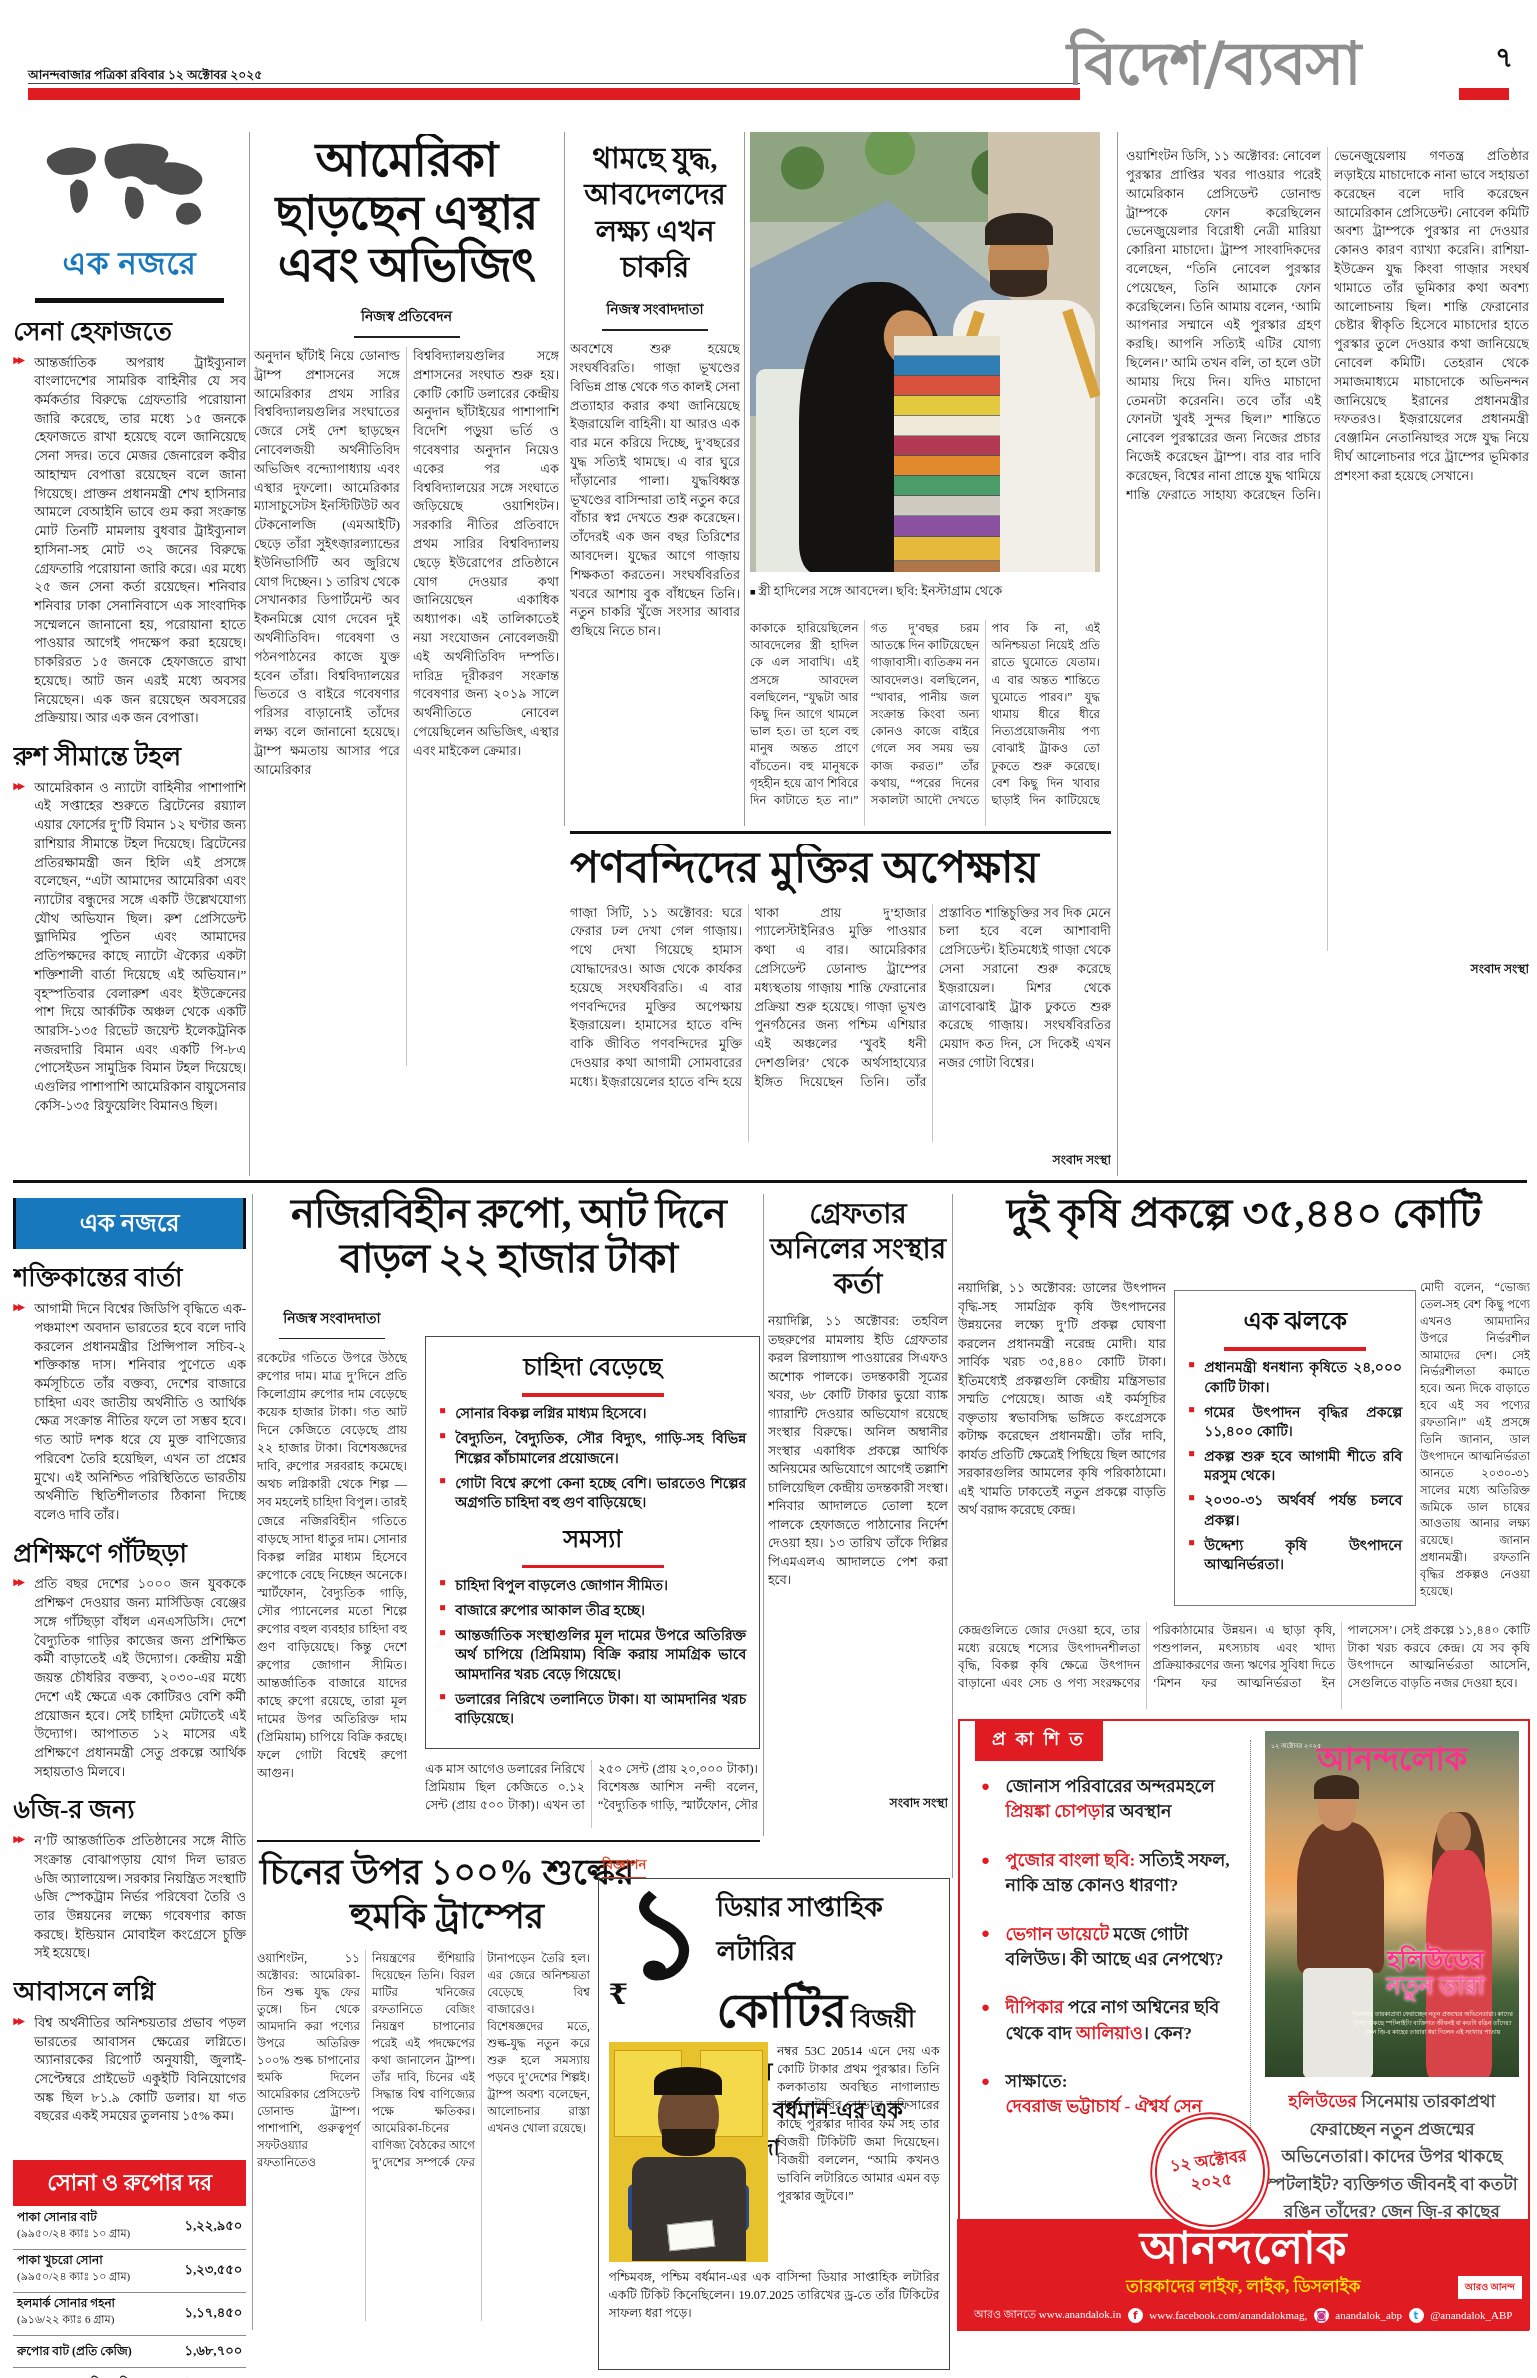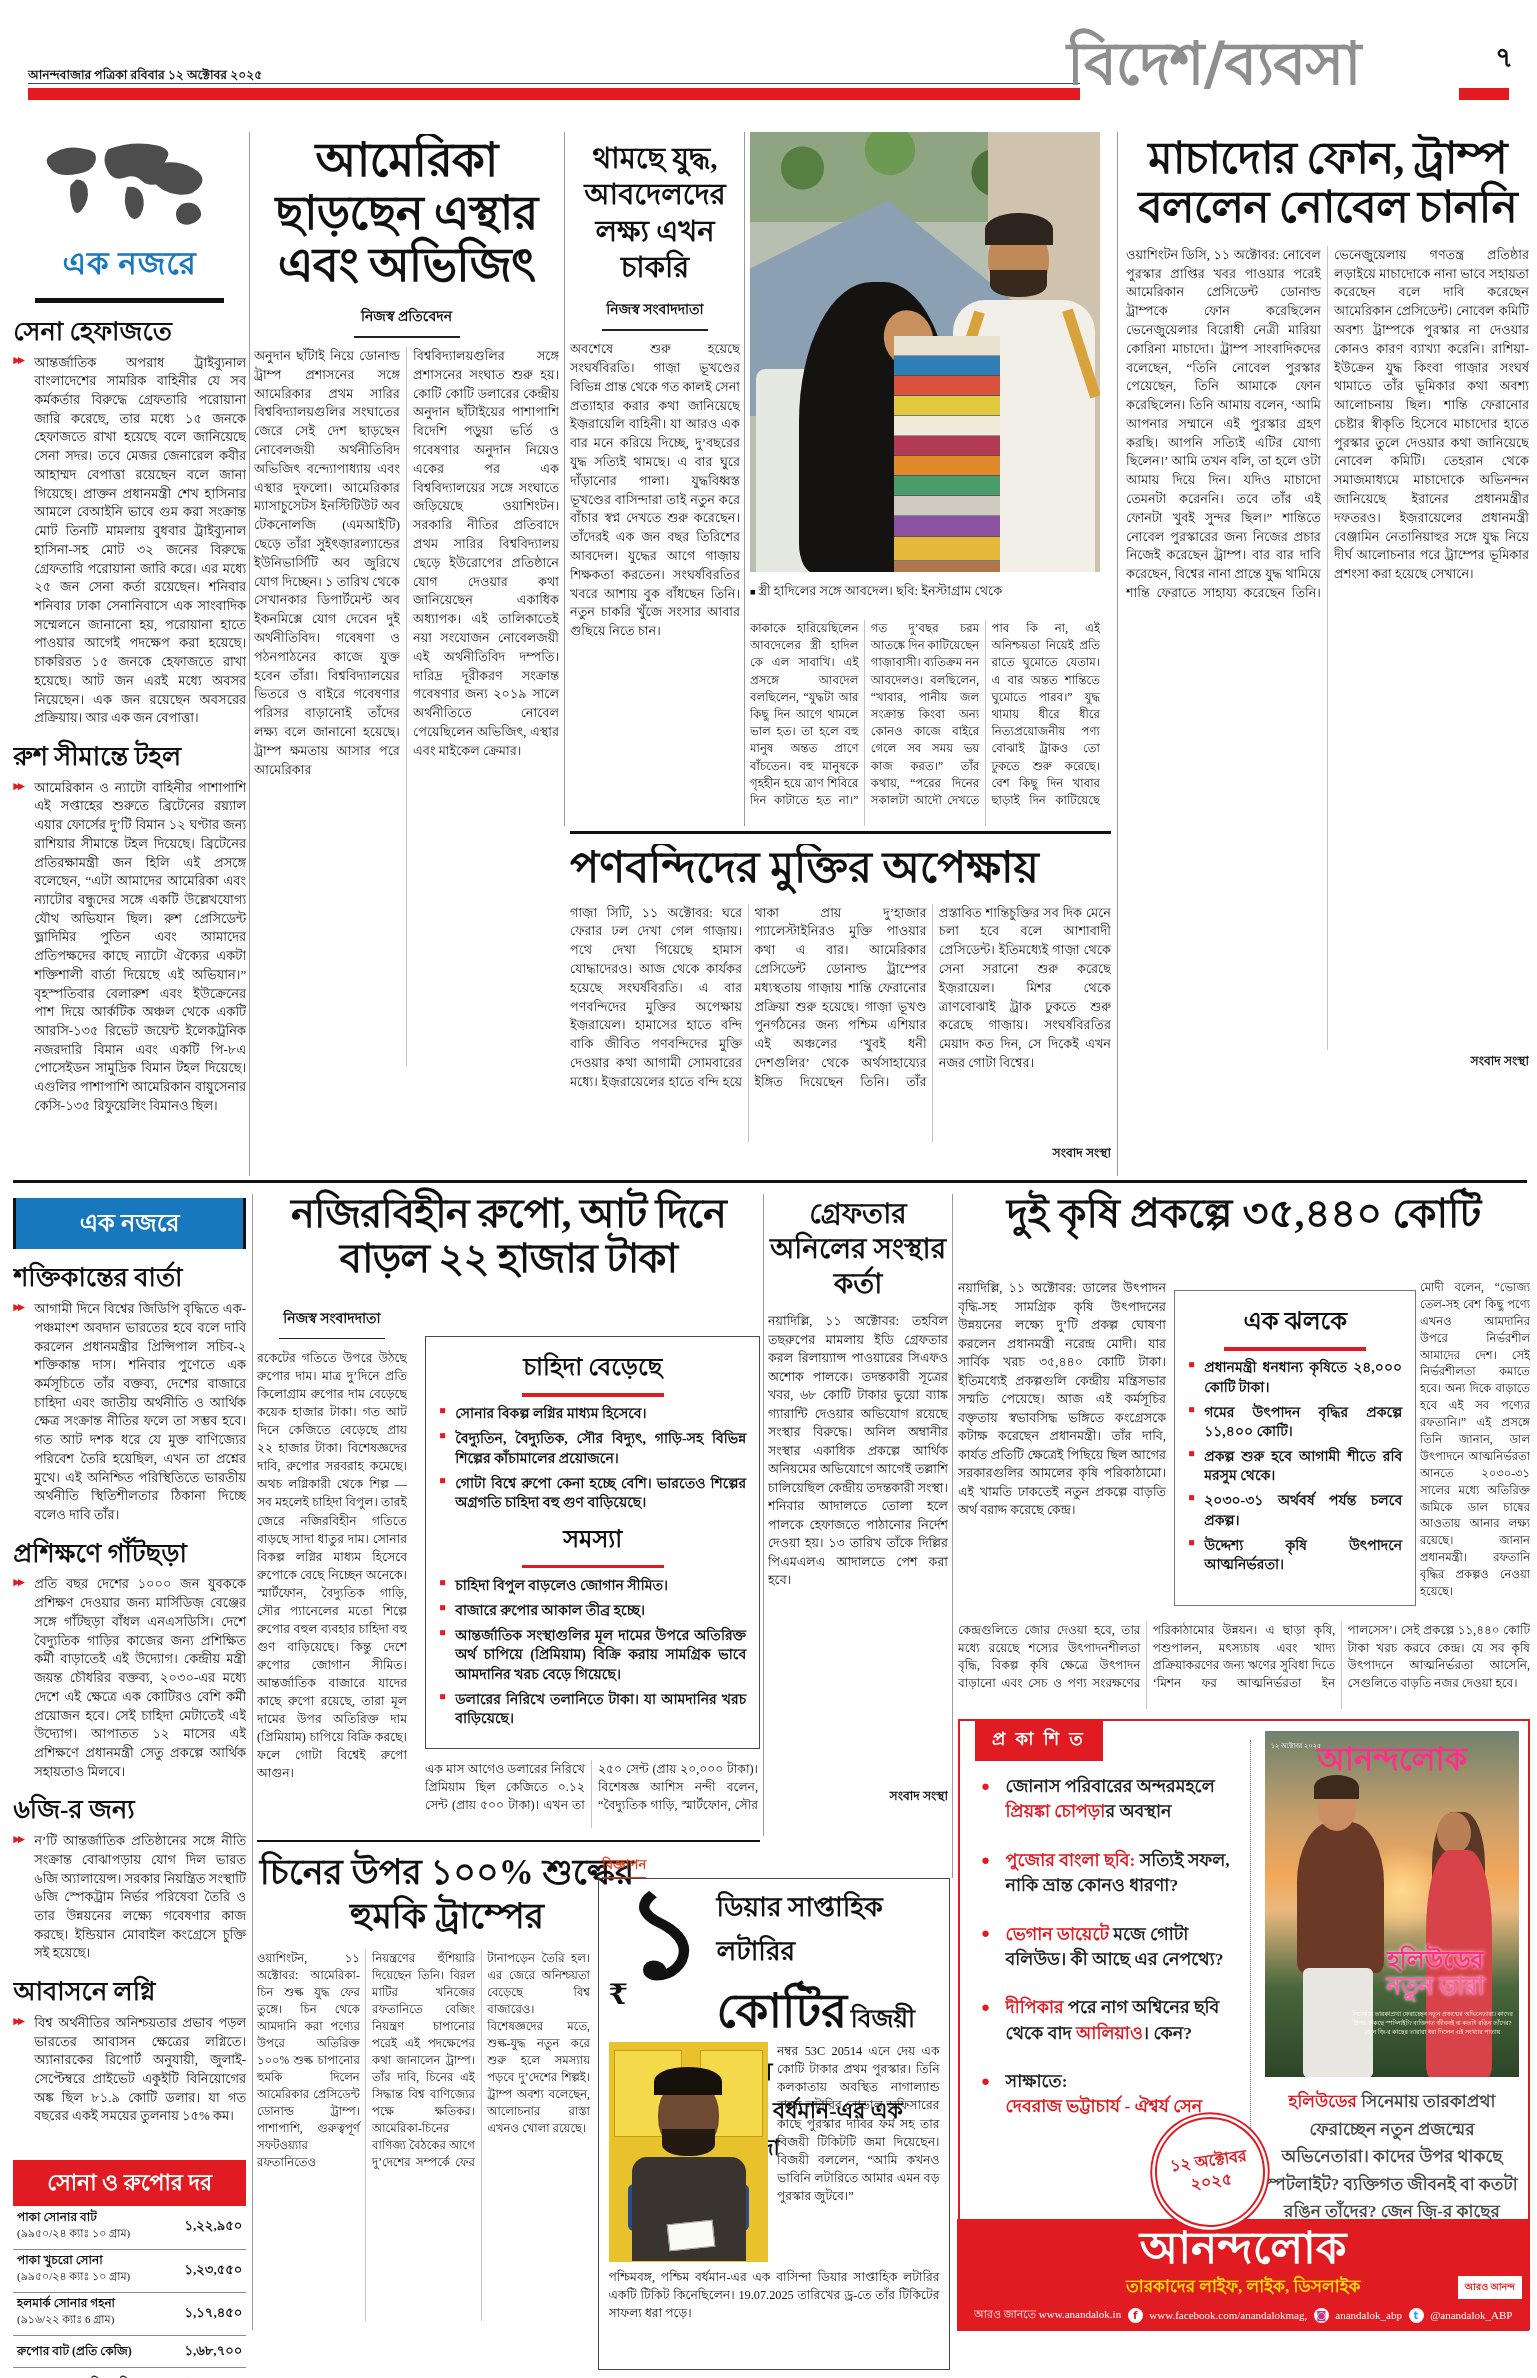--- a/index.html
+++ b/index.html
@@ -15,21 +15,21 @@
   .pageno{font-size:28px;font-weight:700}
   .h-xl{font-size:47px;line-height:1.12;font-weight:800;text-align:center;letter-spacing:-0.9px}
   .h-l{font-size:43px;line-height:1.12;font-weight:800;text-align:left}
   .h-m{font-size:29px;line-height:1.25;font-weight:800;text-align:center}
   .h-agri{font-size:40px;line-height:1.1;font-weight:800;text-align:center}
   .byline{font-weight:700;text-align:center;font-size:14px;margin:13.2px 0 9.5px}
   .byline::after{content:"";display:block;width:106px;height:1.9px;background:#222;margin:6.6px auto 0}
   .body-txt{font-size:12.8px;line-height:1.47;text-align:justify;overflow:hidden}
   .cols2{columns:2;column-gap:13.2px;column-rule:0.9px solid #c4c4c4}
   .cols3{columns:3;column-gap:12.3px;column-rule:0.9px solid #c4c4c4}
-  .credit{text-align:right;font-weight:700;font-size:12.3px;margin-top:2px}
+  .credit{text-align:right;font-weight:700;font-size:12.3px;margin-top:9px}
   .eye-label{font-size:31px;font-weight:800;color:#1878be;text-align:center;letter-spacing:0.9px}
   .eye-rule{width:189px;height:4.7px;background:#111;margin:7.6px auto 1.9px}
   .ni-title{font-size:25.6px;font-weight:800;margin:15px 0 7.6px;line-height:1.1}
   .ni-text{font-size:13px;line-height:1.44;text-align:justify;padding-left:21px;position:relative}
   .ni-text .bt{position:absolute;left:0;top:0.9px;color:#e01b22;font-size:9.5px;letter-spacing:-2.8px}
   .bluehead{background:#1878be;color:#fff;font-size:24px;font-weight:800;text-align:center;
             padding:5.7px 0;border-left:3.8px solid #111;border-right:3.8px solid #111}
   .infobox{border:1.9px solid #4a4a4a;background:#fff;padding:7.6px 13.2px;overflow:hidden}
   .ib-title{font-size:24px;font-weight:800;text-align:center;margin:3.8px 0 0}
   .ib-title::after{content:"";display:block;width:142px;height:3.8px;background:#e01b22;margin:4.7px auto 7.6px}
@@ -134,21 +134,20 @@
   <div class="abs body-txt cols3" style="left:750px;top:620px;width:350px;height:206px;font-size:11.7px">কাকাকে হারিয়েছিলেন আবদেলের স্ত্রী হাদিল কে এল সাবাখি। এই প্রসঙ্গে আবদেল বলছিলেন, “যুদ্ধটা আর কিছু দিন আগে থামলে ভাল হত। তা হলে বহু মানুষ অন্তত প্রাণে বাঁচতেন। বহু মানুষকে গৃহহীন হয়ে ত্রাণ শিবিরে দিন কাটাতে হত না।” গত দু’বছর চরম আতঙ্কে দিন কাটিয়েছেন গাজ়াবাসী। ব্যতিক্রম নন আবদেলও। বলছিলেন, “খাবার, পানীয় জল সংক্রান্ত কিংবা অন্য কোনও কাজে বাইরে গেলে সব সময় ভয় কাজ করত।” তাঁর কথায়, “পরের দিনের সকালটা আদৌ দেখতে পাব কি না, এই অনিশ্চয়তা নিয়েই প্রতি রাতে ঘুমোতে যেতাম। এ বার অন্তত শান্তিতে ঘুমোতে পারব।” যুদ্ধ থামায় ধীরে ধীরে নিত্যপ্রয়োজনীয় পণ্য বোঝাই ট্রাকও তো ঢুকতে শুরু করেছে। বেশ কিছু দিন খাবার ছাড়াই দিন কাটিয়েছে তাঁর পরিবার, জানিয়েছেন আবদেল।</div>
 
   <div class="hline" style="left:570px;top:831px;width:541px;height:2.8px"></div>
   <div class="abs" style="left:570px;top:844px;width:541px;height:332px;overflow:hidden">
     <div class="h-l">পণবন্দিদের মুক্তির অপেক্ষায়</div>
     <div class="body-txt cols3" style="height:238px;margin-top:11.4px">গাজ়া সিটি, ১১ অক্টোবর: ঘরে ফেরার ঢল দেখা গেল গাজ়ায়। পথে দেখা গিয়েছে হামাস যোদ্ধাদেরও। আজ থেকে কার্যকর হয়েছে সংঘর্ষবিরতি। এ বার পণবন্দিদের মুক্তির অপেক্ষায় ইজ়রায়েল। হামাসের হাতে বন্দি বাকি জীবিত পণবন্দিদের মুক্তি দেওয়ার কথা আগামী সোমবারের মধ্যে। ইজ়রায়েলের হাতে বন্দি হয়ে থাকা প্রায় দু’হাজার প্যালেস্টাইনিরও মুক্তি পাওয়ার কথা এ বার। আমেরিকার প্রেসিডেন্ট ডোনাল্ড ট্রাম্পের মধ্যস্থতায় গাজ়ায় শান্তি ফেরানোর প্রক্রিয়া শুরু হয়েছে। গাজ়া ভূখণ্ড পুনর্গঠনের জন্য পশ্চিম এশিয়ার এই অঞ্চলের ‘খুবই ধনী দেশগুলির’ থেকে অর্থসাহায্যের ইঙ্গিত দিয়েছেন তিনি। তাঁর প্রস্তাবিত শান্তিচুক্তির সব দিক মেনে চলা হবে বলে আশাবাদী প্রেসিডেন্ট। ইতিমধ্যেই গাজ়া থেকে সেনা সরানো শুরু করেছে ইজ়রায়েল। মিশর থেকে ত্রাণবোঝাই ট্রাক ঢুকতে শুরু করেছে গাজ়ায়। সংঘর্ষবিরতির মেয়াদ কত দিন, সে দিকেই এখন নজর গোটা বিশ্বের।</div>
     <div class="credit">সংবাদ সংস্থা</div>
   </div>
 
   <div class="abs" style="left:1126px;top:134px;width:403px;height:1042px;overflow:hidden">
-    <div class="h-xl" style="font-size:44px">মাচাদোর ফোন, ট্রাম্প বললেন নোবেল চাননি</div>
     <div class="body-txt cols2" style="height:804px;margin-top:13.2px">ওয়াশিংটন ডিসি, ১১ অক্টোবর: নোবেল পুরস্কার প্রাপ্তির খবর পাওয়ার পরেই আমেরিকান প্রেসিডেন্ট ডোনাল্ড ট্রাম্পকে ফোন করেছিলেন ভেনেজ়ুয়েলার বিরোধী নেত্রী মারিয়া কোরিনা মাচাদো। ট্রাম্প সাংবাদিকদের বলেছেন, “তিনি নোবেল পুরস্কার পেয়েছেন, তিনি আমাকে ফোন করেছিলেন। তিনি আমায় বলেন, ‘আমি আপনার সম্মানে এই পুরস্কার গ্রহণ করছি। আপনি সত্যিই এটির যোগ্য ছিলেন।’ আমি তখন বলি, তা হলে ওটা আমায় দিয়ে দিন। যদিও মাচাদো তেমনটা করেননি। তবে তাঁর এই ফোনটা খুবই সুন্দর ছিল।” শান্তিতে নোবেল পুরস্কারের জন্য নিজের প্রচার নিজেই করেছেন ট্রাম্প। বার বার দাবি করেছেন, বিশ্বের নানা প্রান্তে যুদ্ধ থামিয়ে শান্তি ফেরাতে সাহায্য করেছেন তিনি। ভেনেজ়ুয়েলায় গণতন্ত্র প্রতিষ্ঠার লড়াইয়ে মাচাদোকে নানা ভাবে সহায়তা করেছেন বলে দাবি করেছেন আমেরিকান প্রেসিডেন্ট। নোবেল কমিটি অবশ্য ট্রাম্পকে পুরস্কার না দেওয়ার কোনও কারণ ব্যাখ্যা করেনি। রাশিয়া-ইউক্রেন যুদ্ধ কিংবা গাজ়ার সংঘর্ষ থামাতে তাঁর ভূমিকার কথা অবশ্য আলোচনায় ছিল। শান্তি ফেরানোর চেষ্টার স্বীকৃতি হিসেবে মাচাদোর হাতে পুরস্কার তুলে দেওয়ার কথা জানিয়েছে নোবেল কমিটি। তেহরান থেকে সমাজমাধ্যমে মাচাদোকে অভিনন্দন জানিয়েছে ইরানের প্রধানমন্ত্রীর দফতরও। ইজ়রায়েলের প্রধানমন্ত্রী বেঞ্জামিন নেতানিয়াহুর সঙ্গে যুদ্ধ নিয়ে দীর্ঘ আলোচনার পরে ট্রাম্পের ভূমিকার প্রশংসা করা হয়েছে সেখানে।</div>
     <div class="credit">সংবাদ সংস্থা</div>
   </div>
 
   <div class="hline" style="left:13.2px;top:1180px;width:1514px;height:2.8px"></div>
 
   <div class="vline" style="left:252px;top:1194px;height:1136px"></div>
   <div class="vline" style="left:763px;top:1194px;height:642px"></div>
   <div class="vline" style="left:952px;top:1194px;height:684px"></div>
 

